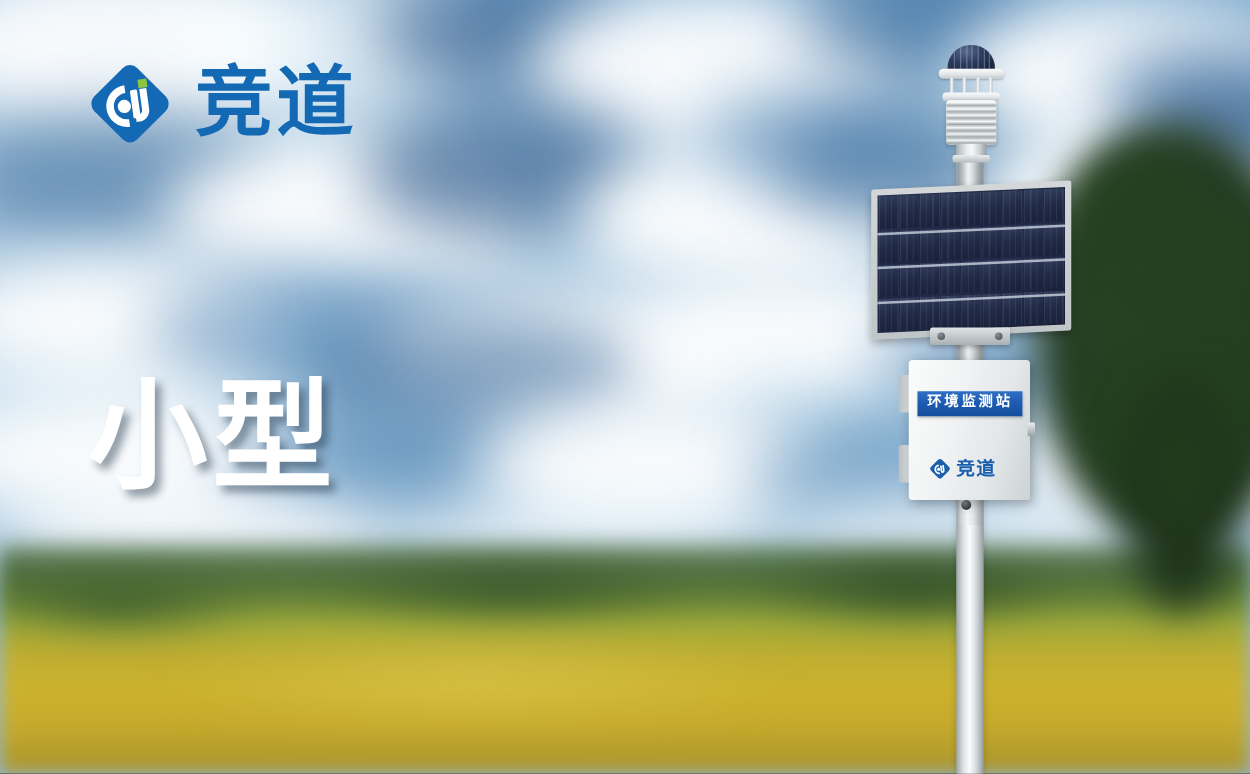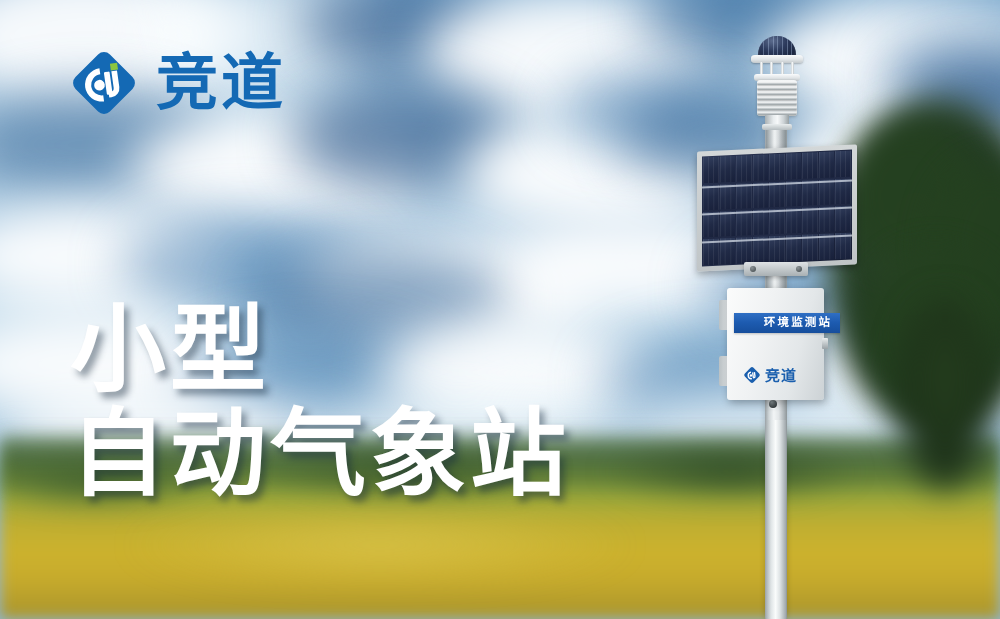--- a/index.html
+++ b/index.html
@@ -345,21 +345,20 @@
   }
   .box-band {
     position: absolute;
     left: 734px; top: 313px;
     width: 84px; height: 20px;
     background: linear-gradient(180deg, #2f6fc4 0%, #1d5bb0 48%, #164e9c 100%);
     display: flex;
     align-items: center;
     justify-content: center;
     box-shadow: 0 1px 2px rgba(0,0,0,0.22);
-    padding-left: 22px;
   }
   .box-band span {
     color: #ffffff;
     font-size: 11.5px;
     font-weight: 700;
     letter-spacing: 2.2px;
     line-height: 1;
     font-family: "Liberation Sans", "DejaVu Sans", sans-serif;
   }
   .box-logo {
@@ -461,21 +460,20 @@
           <path d="M62 36 h7.5 v22 a12 12 0 0 1 -12 12 h-3 v-7.5 h3 a4.5 4.5 0 0 0 4.5 -4.5 Z" fill="#ffffff"></path>
           <rect x="61.5" y="26" width="9.5" height="9" fill="#8cc63f"></rect>
         </g>
       </svg>
     </div>
     <div class="logo-text">竞道</div>
   </div>
 
   <div class="headline">
     <span class="ln">小型</span>
-    <span class="ln">自动气象站</span>
   </div>
 
   <div class="station">
 
     <div class="pole"></div>
     <div class="pole-top-shadow"></div>
     <div class="pole-lower"></div>
 
     <div class="sensor">
       <div class="sensor-dome">

